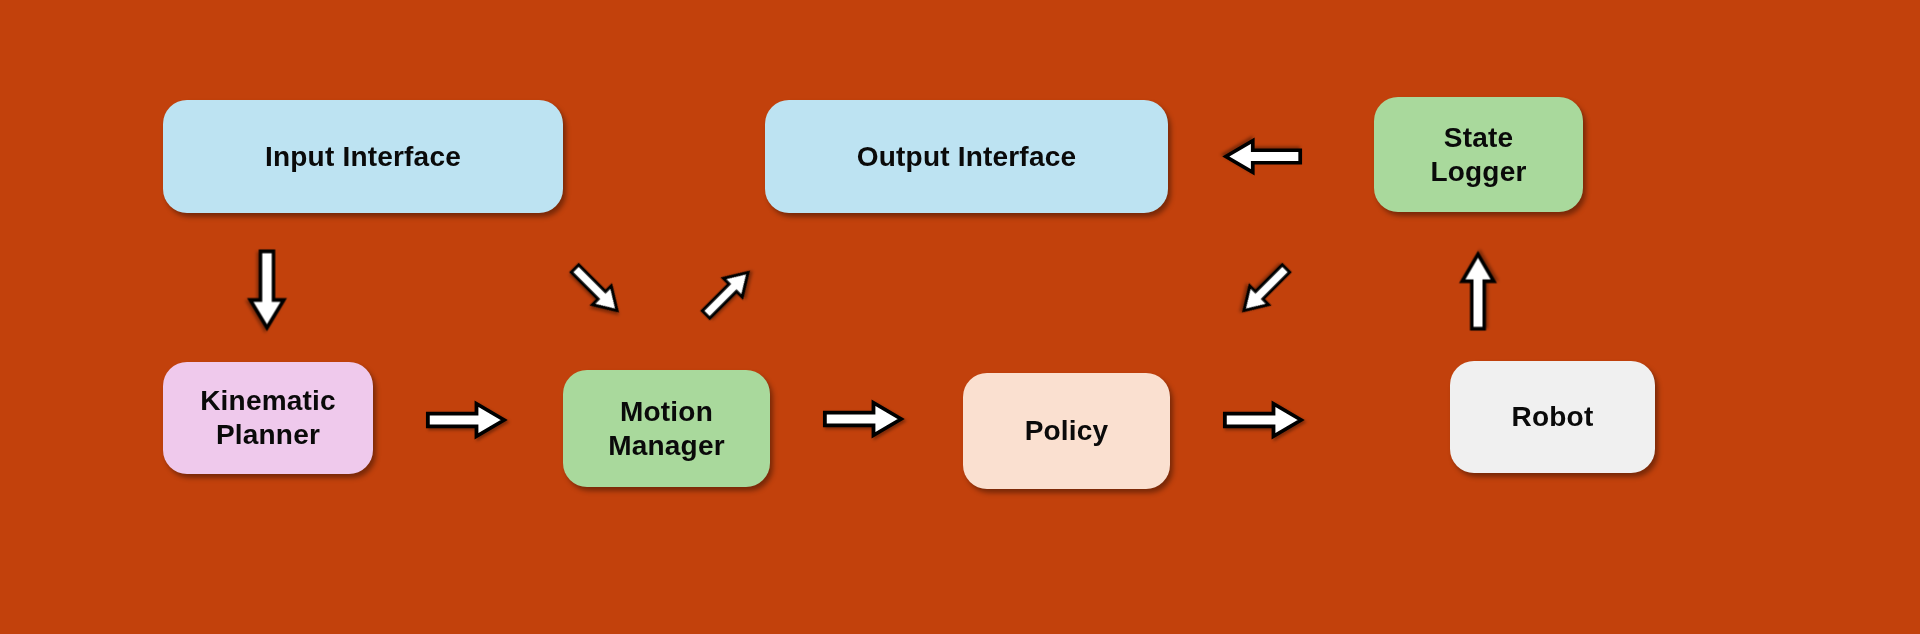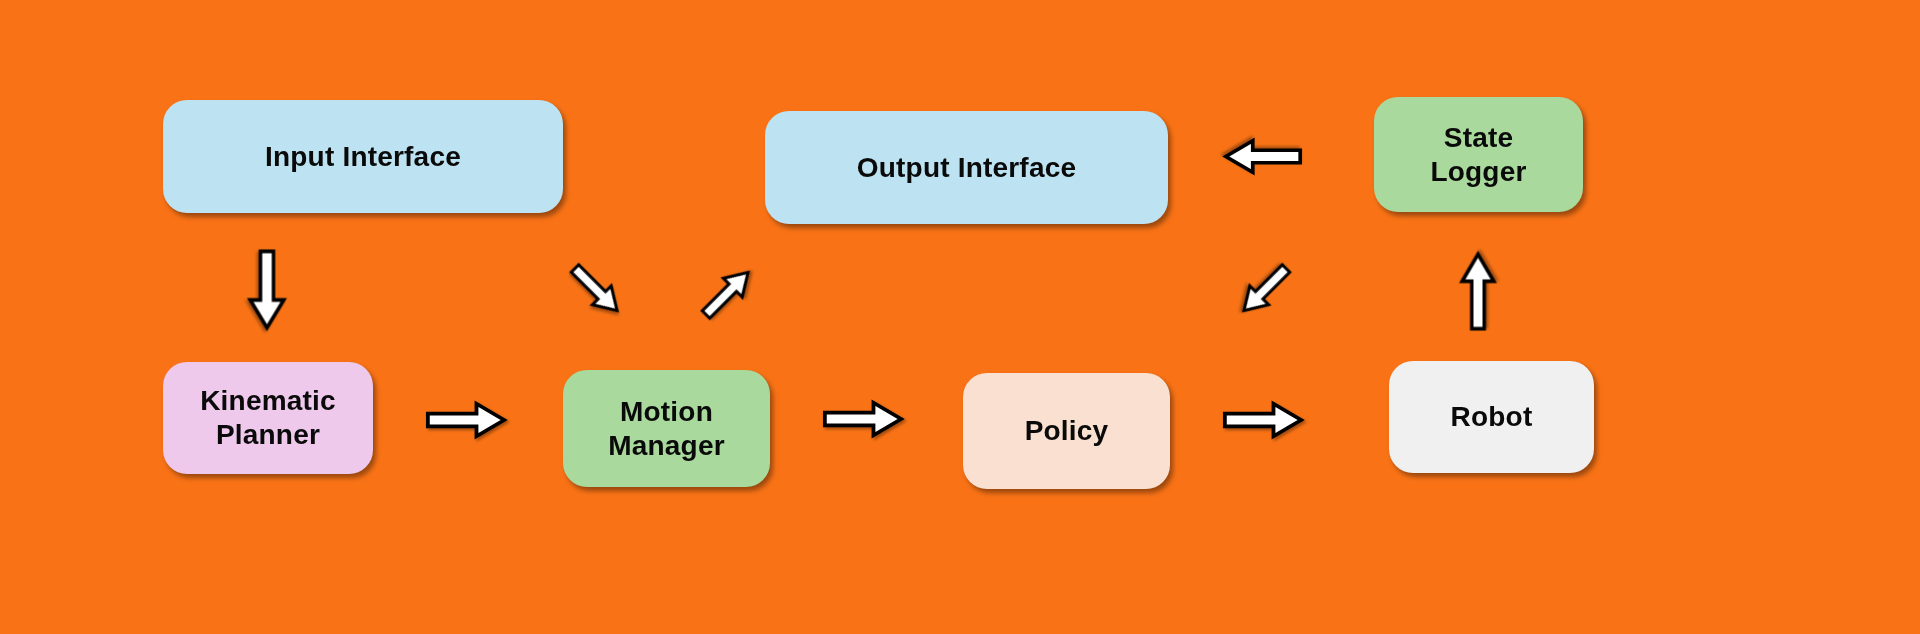--- a/index.html
+++ b/index.html
@@ -1,20 +1,20 @@
 <!DOCTYPE html>
 <html><head>
 <meta charset="utf-8">
 <style>
   html, body { margin: 0; padding: 0; background: #ffffff; }
   #canvas {
     position: relative;
     width: 1920px;
     height: 634px;
-    background: #f97316;
+    background: #c2410c;
     overflow: hidden;
     font-family: "Liberation Sans", sans-serif;
   }
   .node {
     position: absolute;
     border-radius: 24px;
     display: flex;
     align-items: center;
     justify-content: center;
     text-align: center;
@@ -45,21 +45,21 @@
   .rot135  { transform: rotate(135deg); }
   .rot180  { transform: rotate(180deg); }
 
   
   #n-input     { left: 163px;  top: 100px; width: 400px; height: 113px; }
   #n-output    { left: 765px;  top: 100px; width: 403px; height: 113px; }
   #n-statelog  { left: 1374px; top: 97px;  width: 209px; height: 115px; }
   #n-kinematic { left: 163px;  top: 362px; width: 210px; height: 112px; }
   #n-motion    { left: 563px;  top: 358px; width: 207px; height: 117px; margin-top: 12px; }
   #n-policy    { left: 963px;  top: 357px; width: 207px; height: 116px; margin-top: 16px; }
-  #n-robot     { left: 1389px; top: 361px; width: 205px; height: 112px; }
+  #n-robot     { left: 1450px; top: 361px; width: 205px; height: 112px; }
 
   
   #a-input-kinematic { left: 226px;  top: 270px; width: 82px; height: 39px; }
   #a-kinematic-motion{ left: 425px;  top: 401px; width: 82px; height: 38px; }
   #a-input-motion    { left: 564px;  top: 274px; width: 64px; height: 31px; }
   #a-motion-output   { left: 695px;  top: 278px; width: 64px; height: 31px; }
   #a-motion-policy   { left: 822px;  top: 400px; width: 82px; height: 38px; }
   #a-policy-robot    { left: 1222px; top: 401px; width: 82px; height: 38px; }
   #a-statelog-policy { left: 1233px; top: 274px; width: 64px; height: 31px; }
   #a-robot-statelog  { left: 1438px; top: 273px; width: 80px; height: 37px; }
@@ -67,21 +67,21 @@
 </style>
 </head>
 <body>
 
 <div id="canvas">
 
   <div class="node" id="n-input" style="background-color: rgb(189, 227, 242);">
     <span>Input Interface</span>
   </div>
 
-  <div class="node" id="n-output" style="background-color: rgb(189, 227, 242); margin-top: 11px;">
+  <div class="node" id="n-output" style="background-color: rgb(189, 227, 242);">
     <span>Output Interface</span>
   </div>
 
   <div class="node" id="n-statelog" style="background-color: rgb(169, 217, 156);">
     <span>State Logger</span>
   </div>
 
   <div class="node" id="n-kinematic" style="background-color: rgb(239, 201, 236); justify-content: center;">
     <span>Kinematic Planner</span>
   </div>

